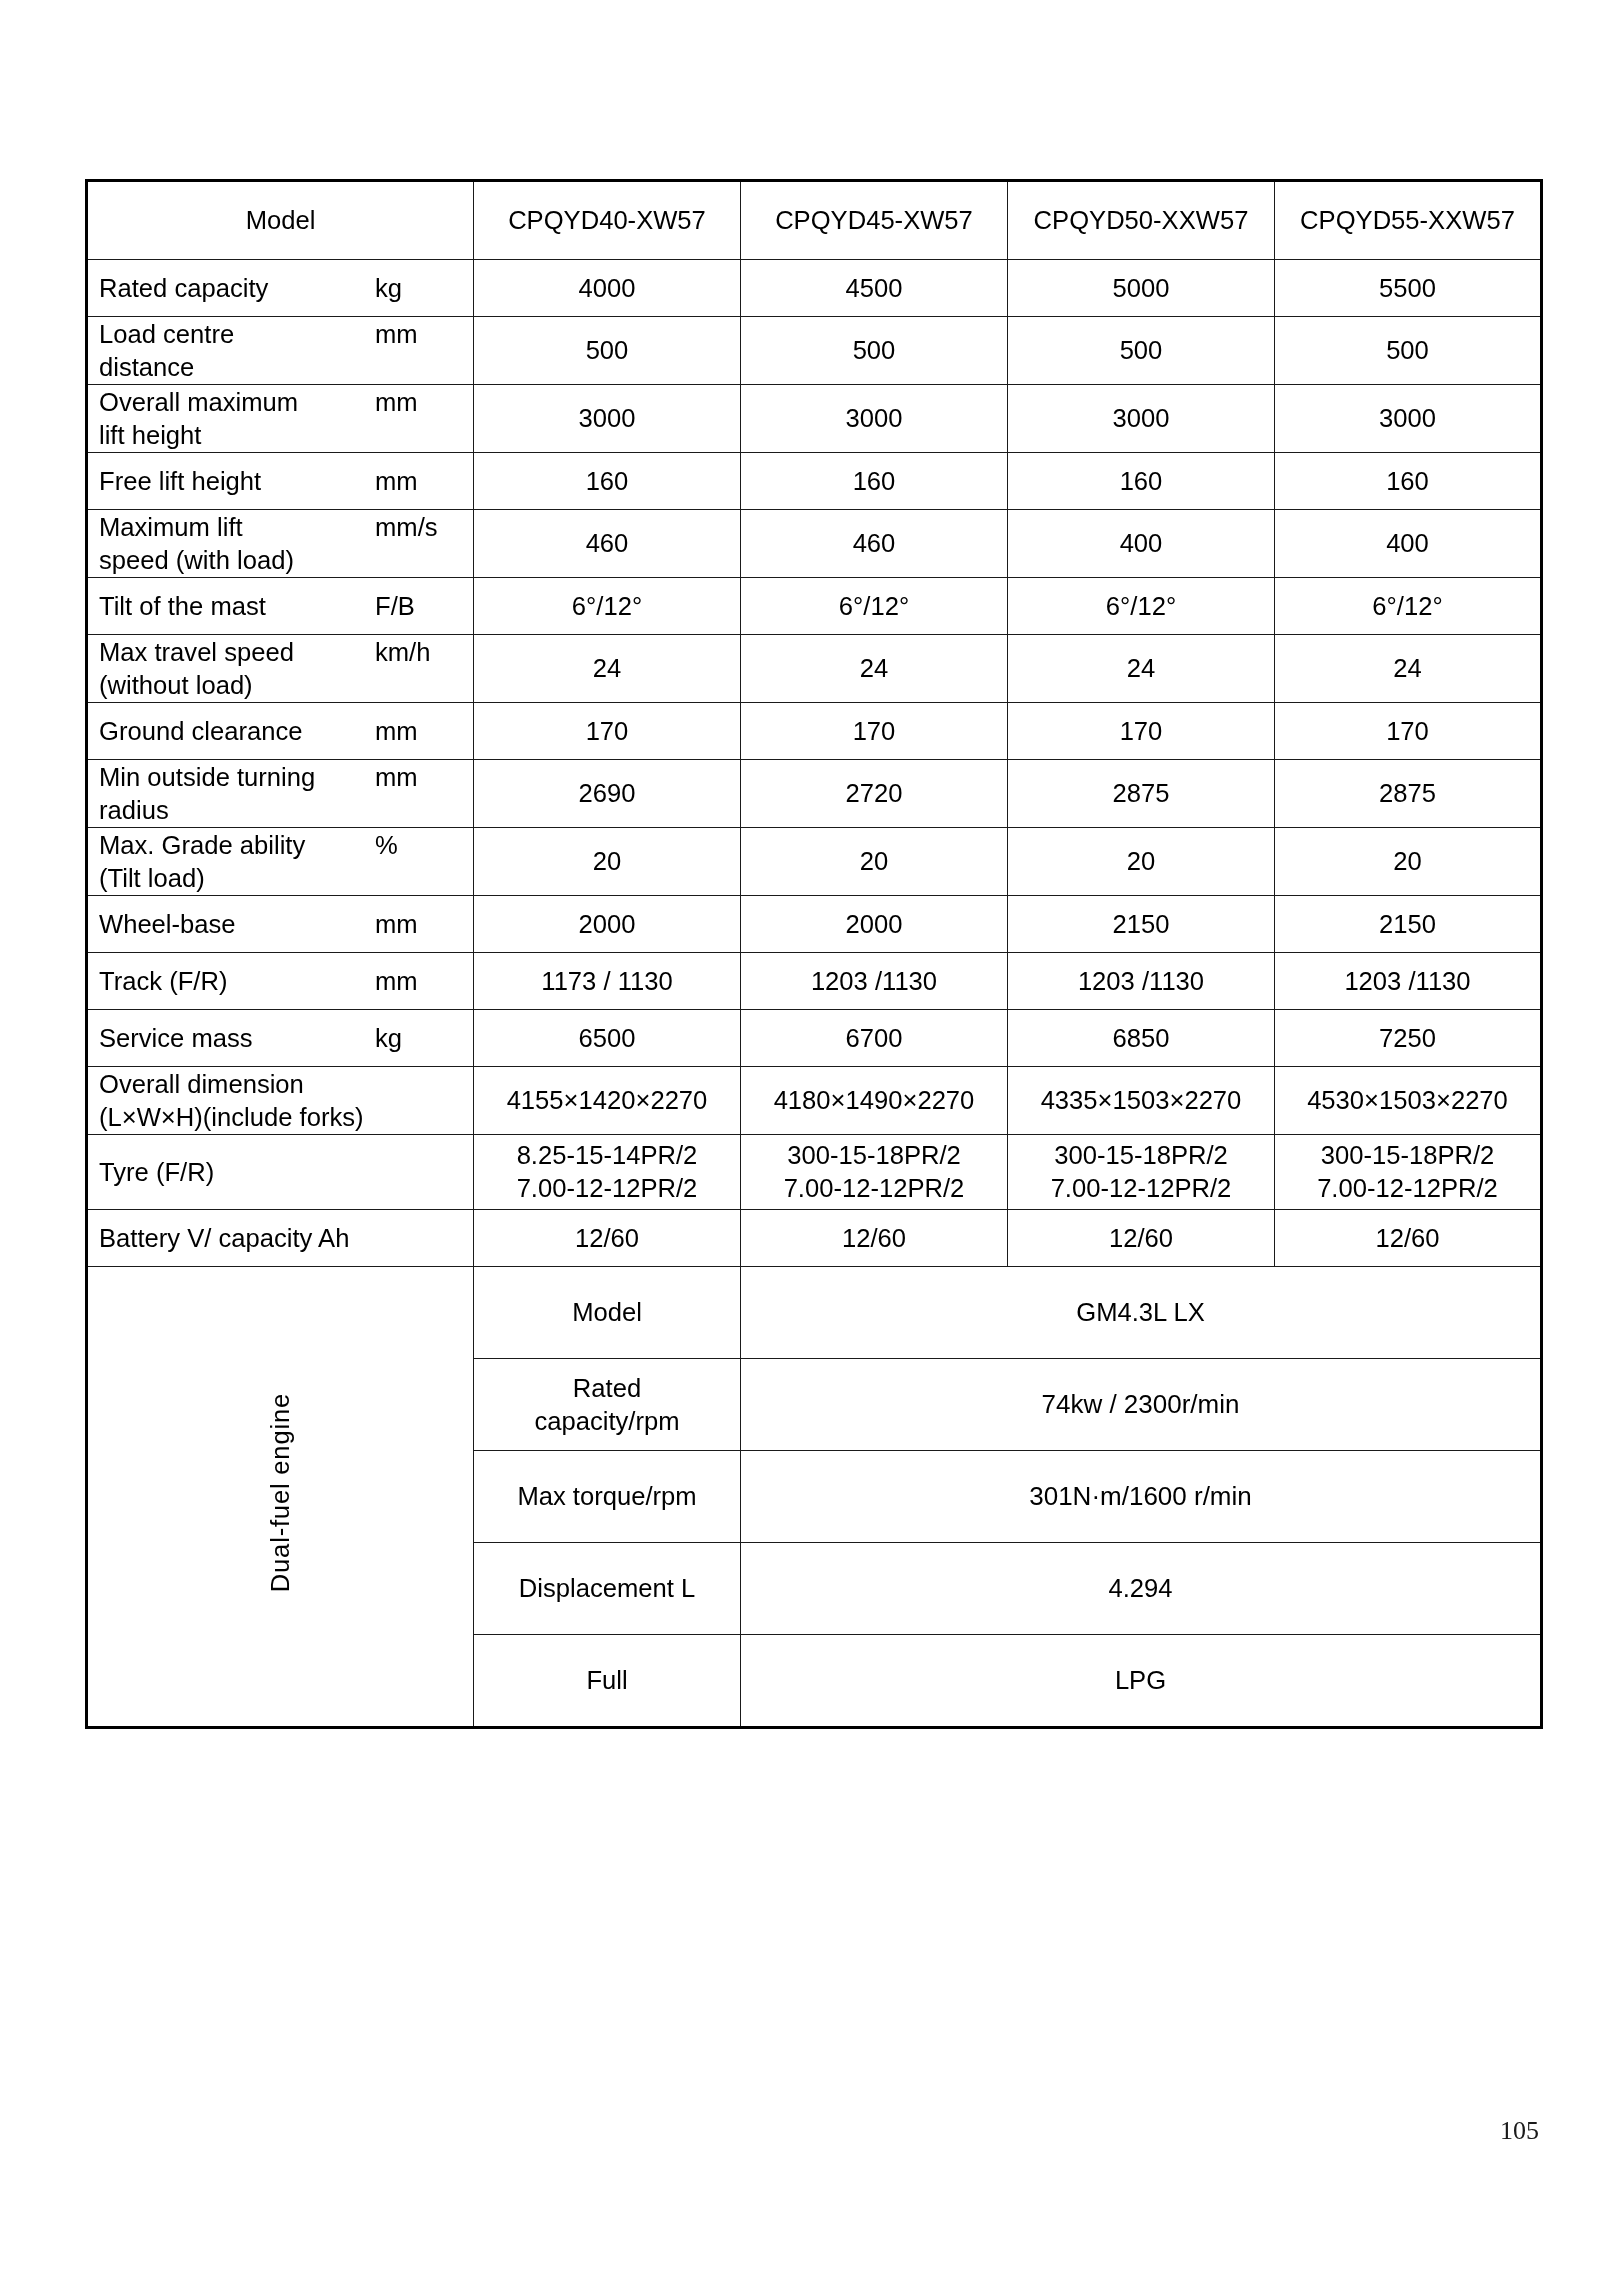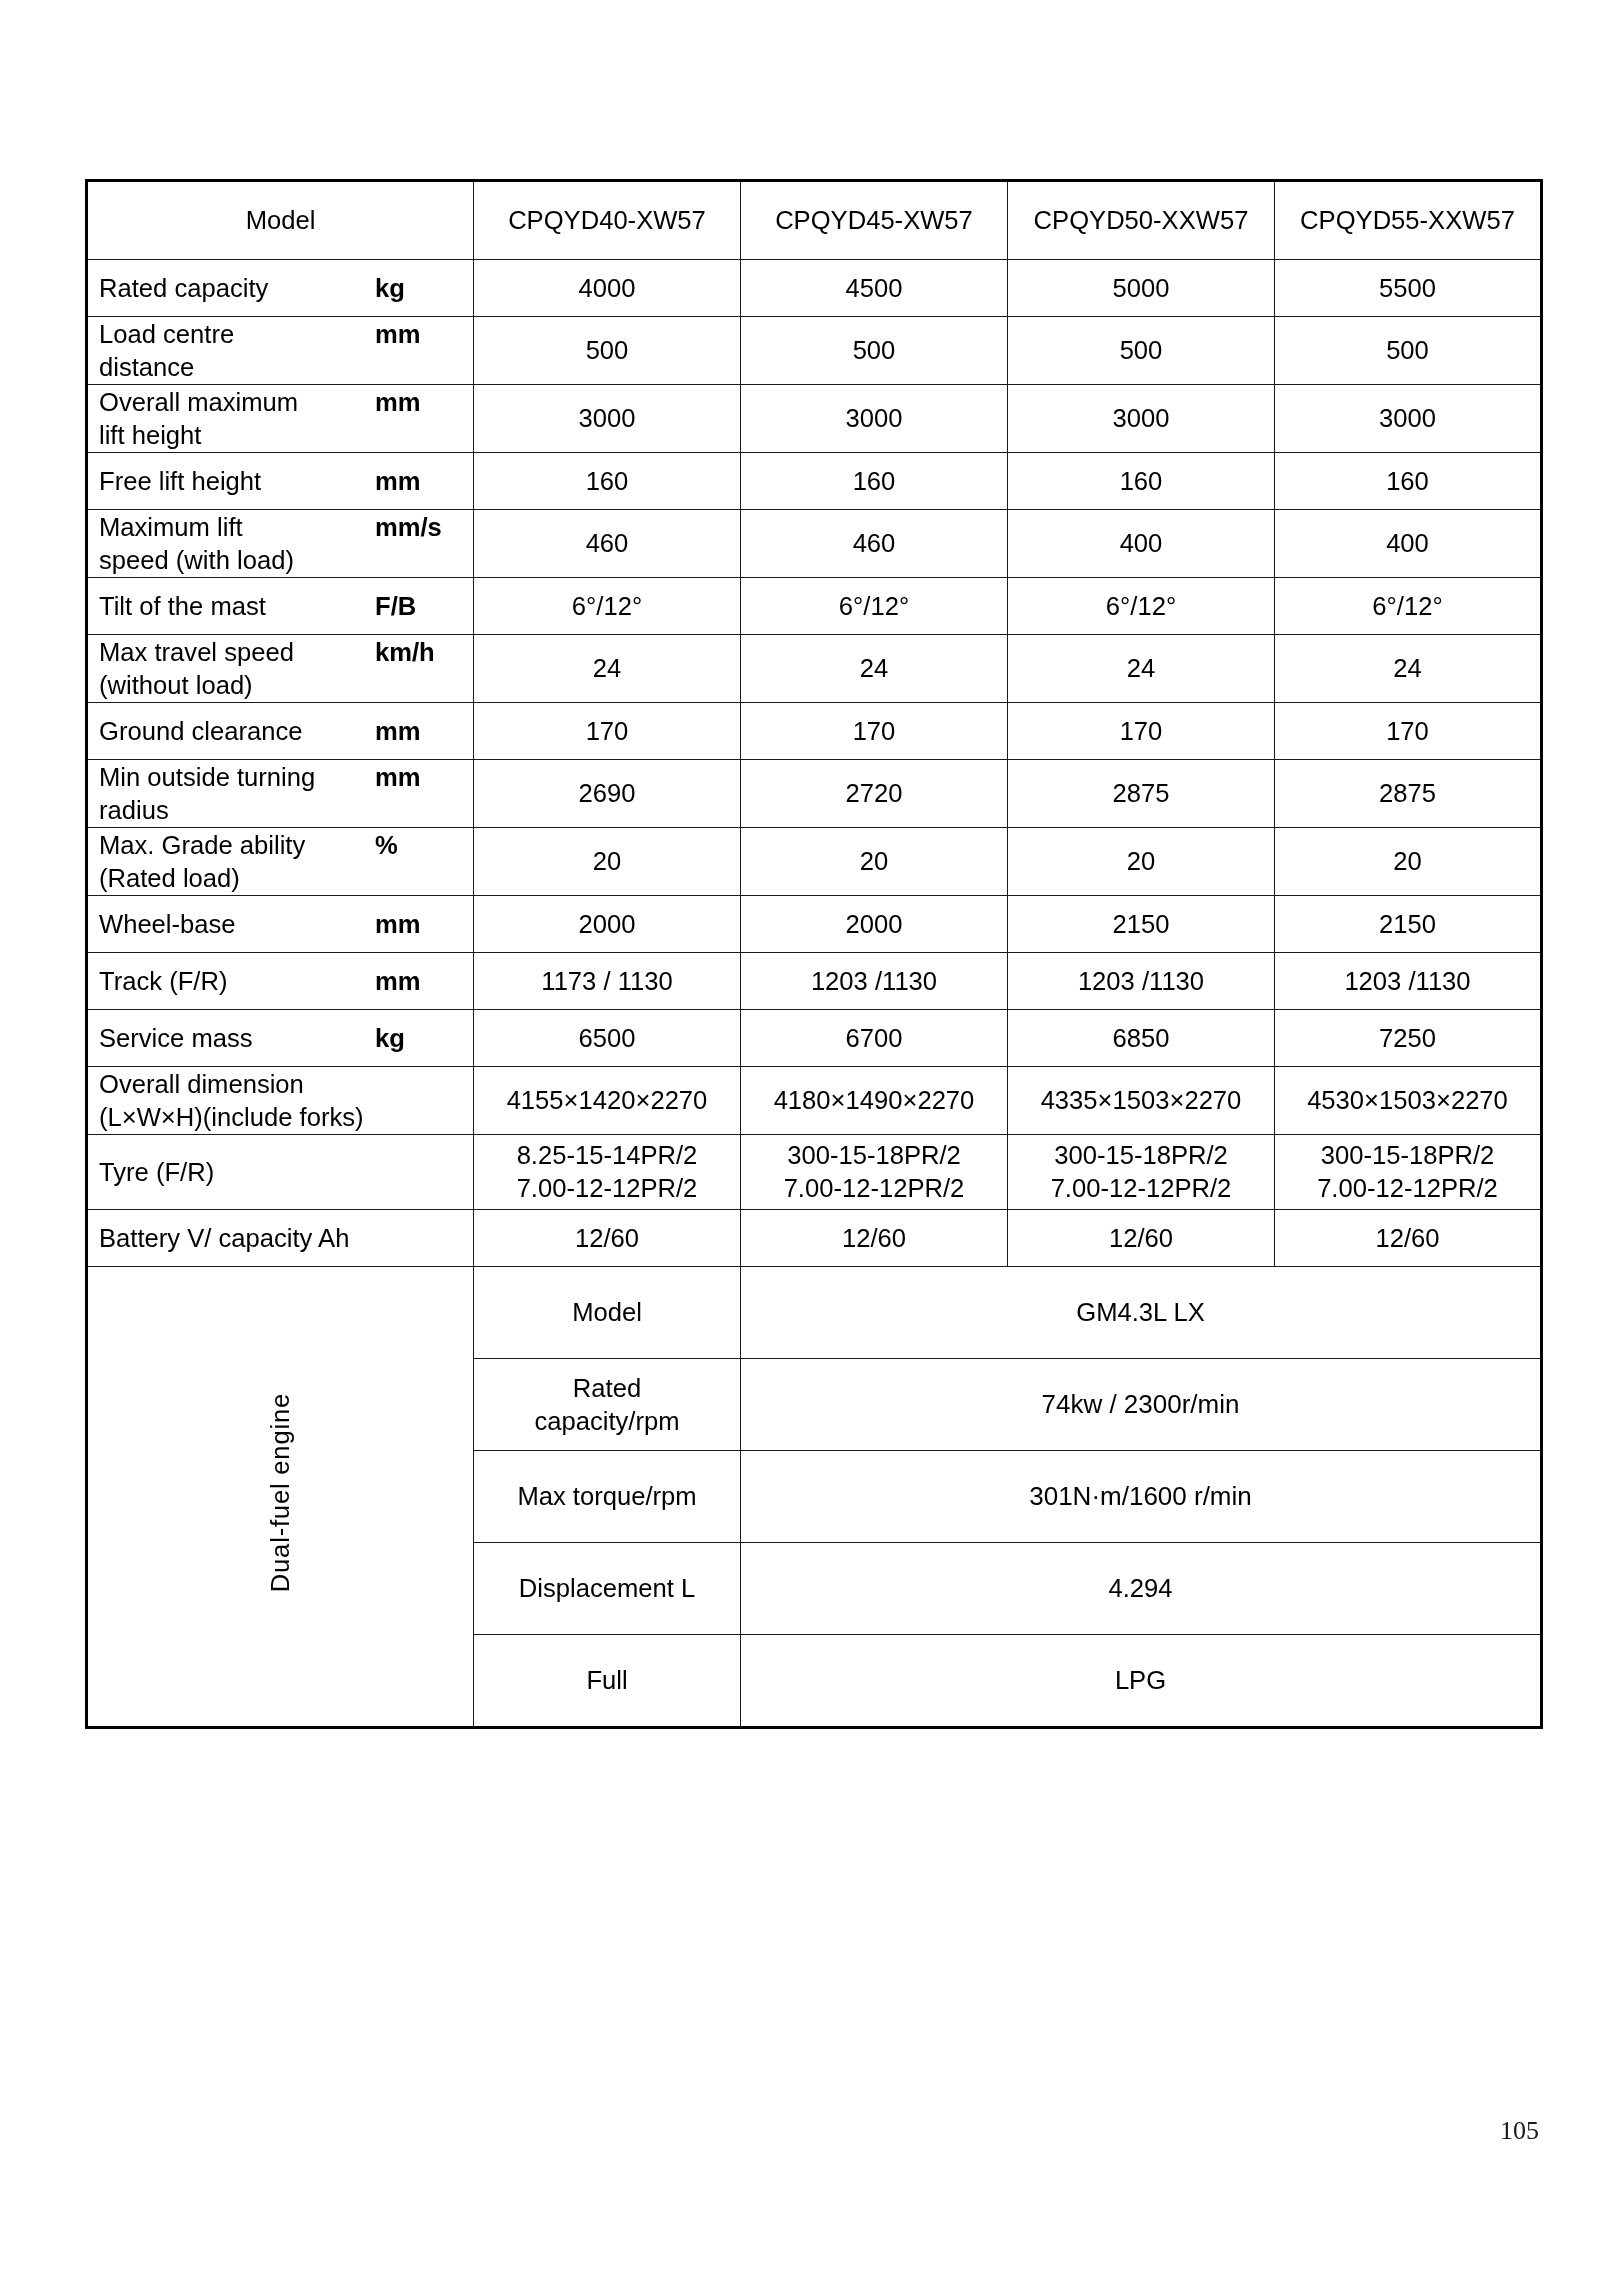--- a/index.html
+++ b/index.html
@@ -70,21 +70,20 @@
   }
   td.label-cell .lc-name {
     text-align: left;
     flex: 1 1 auto;
   }
   td.label-cell .lc-unit {
     flex: 0 0 auto;
     width: 87px;
     text-align: left;
     white-space: nowrap;
-    font-weight: bold;
   }
   td.label-cell.no-unit .lc-unit { width: 0; }
 
   
   td.hdr-model {
     text-align: center;
     font-size: 27px;
     padding: 20px 7.7px;
   }
   td.hdr-col {
@@ -285,21 +284,21 @@
           <td>2690</td>
           <td>2720</td>
           <td>2875</td>
           <td>2875</td>
         </tr>
 
         <tr class="row-2line">
           <td class="label-cell">
             <div class="lc-inner">
               <span class="lc-name two-line">Max. Grade ability
-(Rated load)</span>
+(Tilt load)</span>
               <span class="lc-unit">%</span>
             </div>
           </td>
           <td>20</td>
           <td>20</td>
           <td>20</td>
           <td>20</td>
         </tr>
 
         <tr class="row-1line">

